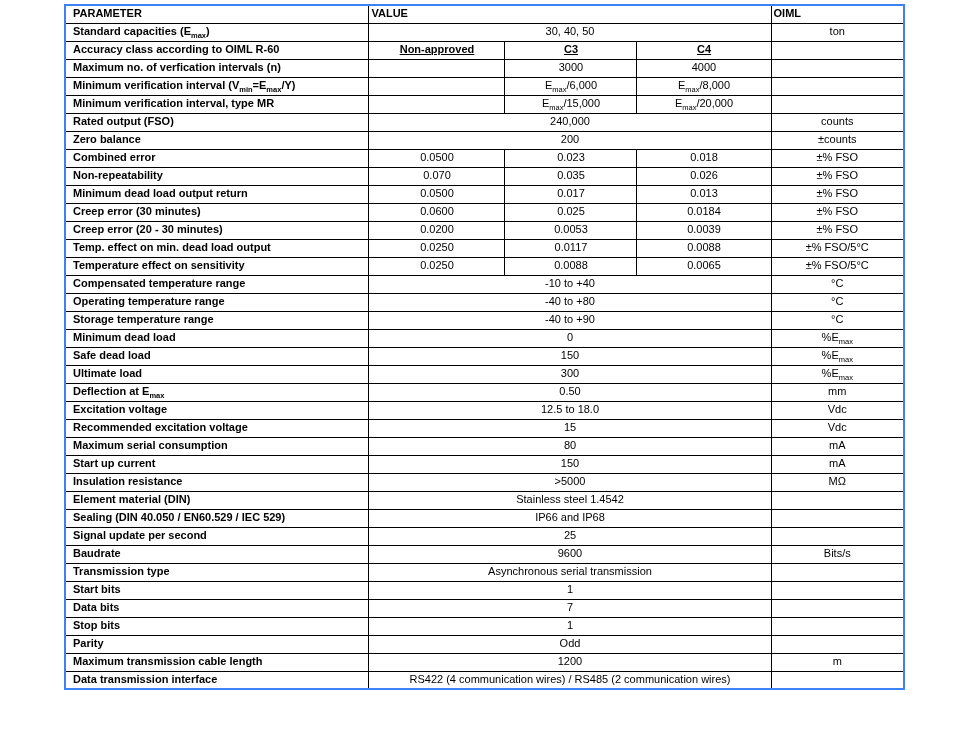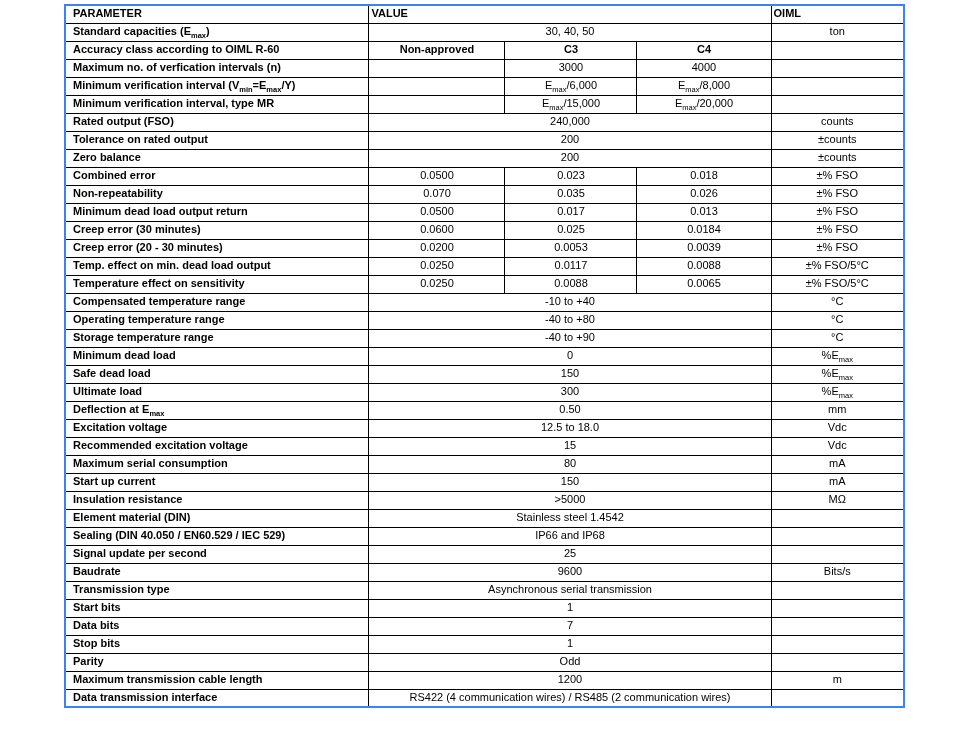--- a/index.html
+++ b/index.html
@@ -32,21 +32,21 @@
     overflow: hidden;
     white-space: nowrap;
   }
   table.spec th.param, table.spec td.param {
     text-align: left;
     padding-left: 7px;
     font-weight: bold;
   }
   table.spec th { font-weight: bold; text-align: left; }
   table.spec td.val, table.spec td.unit { text-align: center; font-weight: normal; }
-  table.spec td.val.bold { font-weight: bold; }
+  table.spec td.val.bold { font-weight: bold; text-decoration: underline; }
   sub { font-size: 7.5px; line-height: 0; }
   col.c-param { width: 304px; }
   col.c-v1 { width: 136px; }
   col.c-v2 { width: 132px; }
   col.c-v3 { width: 134px; }
   col.c-unit { width: 133px; }
 </style>
 </head>
 <body>
 
@@ -100,25 +100,20 @@
           <td class="val">E<sub>max</sub>/15,000</td>
           <td class="val">E<sub>max</sub>/20,000</td>
           <td class="unit"></td>
         </tr>
         <tr>
           <td class="param">Rated output (FSO)</td>
           <td colspan="3" class="val">240,000</td>
           <td class="unit">counts</td>
         </tr>
         <tr>
-          <td class="param">Tolerance on rated output</td>
-          <td colspan="3" class="val">200</td>
-          <td class="unit">±counts</td>
-        </tr>
-        <tr>
           <td class="param">Zero balance</td>
           <td colspan="3" class="val">200</td>
           <td class="unit">±counts</td>
         </tr>
         <tr>
           <td class="param">Combined error</td>
           <td class="val">0.0500</td>
           <td class="val">0.023</td>
           <td class="val">0.018</td>
           <td class="unit">±% FSO</td>

